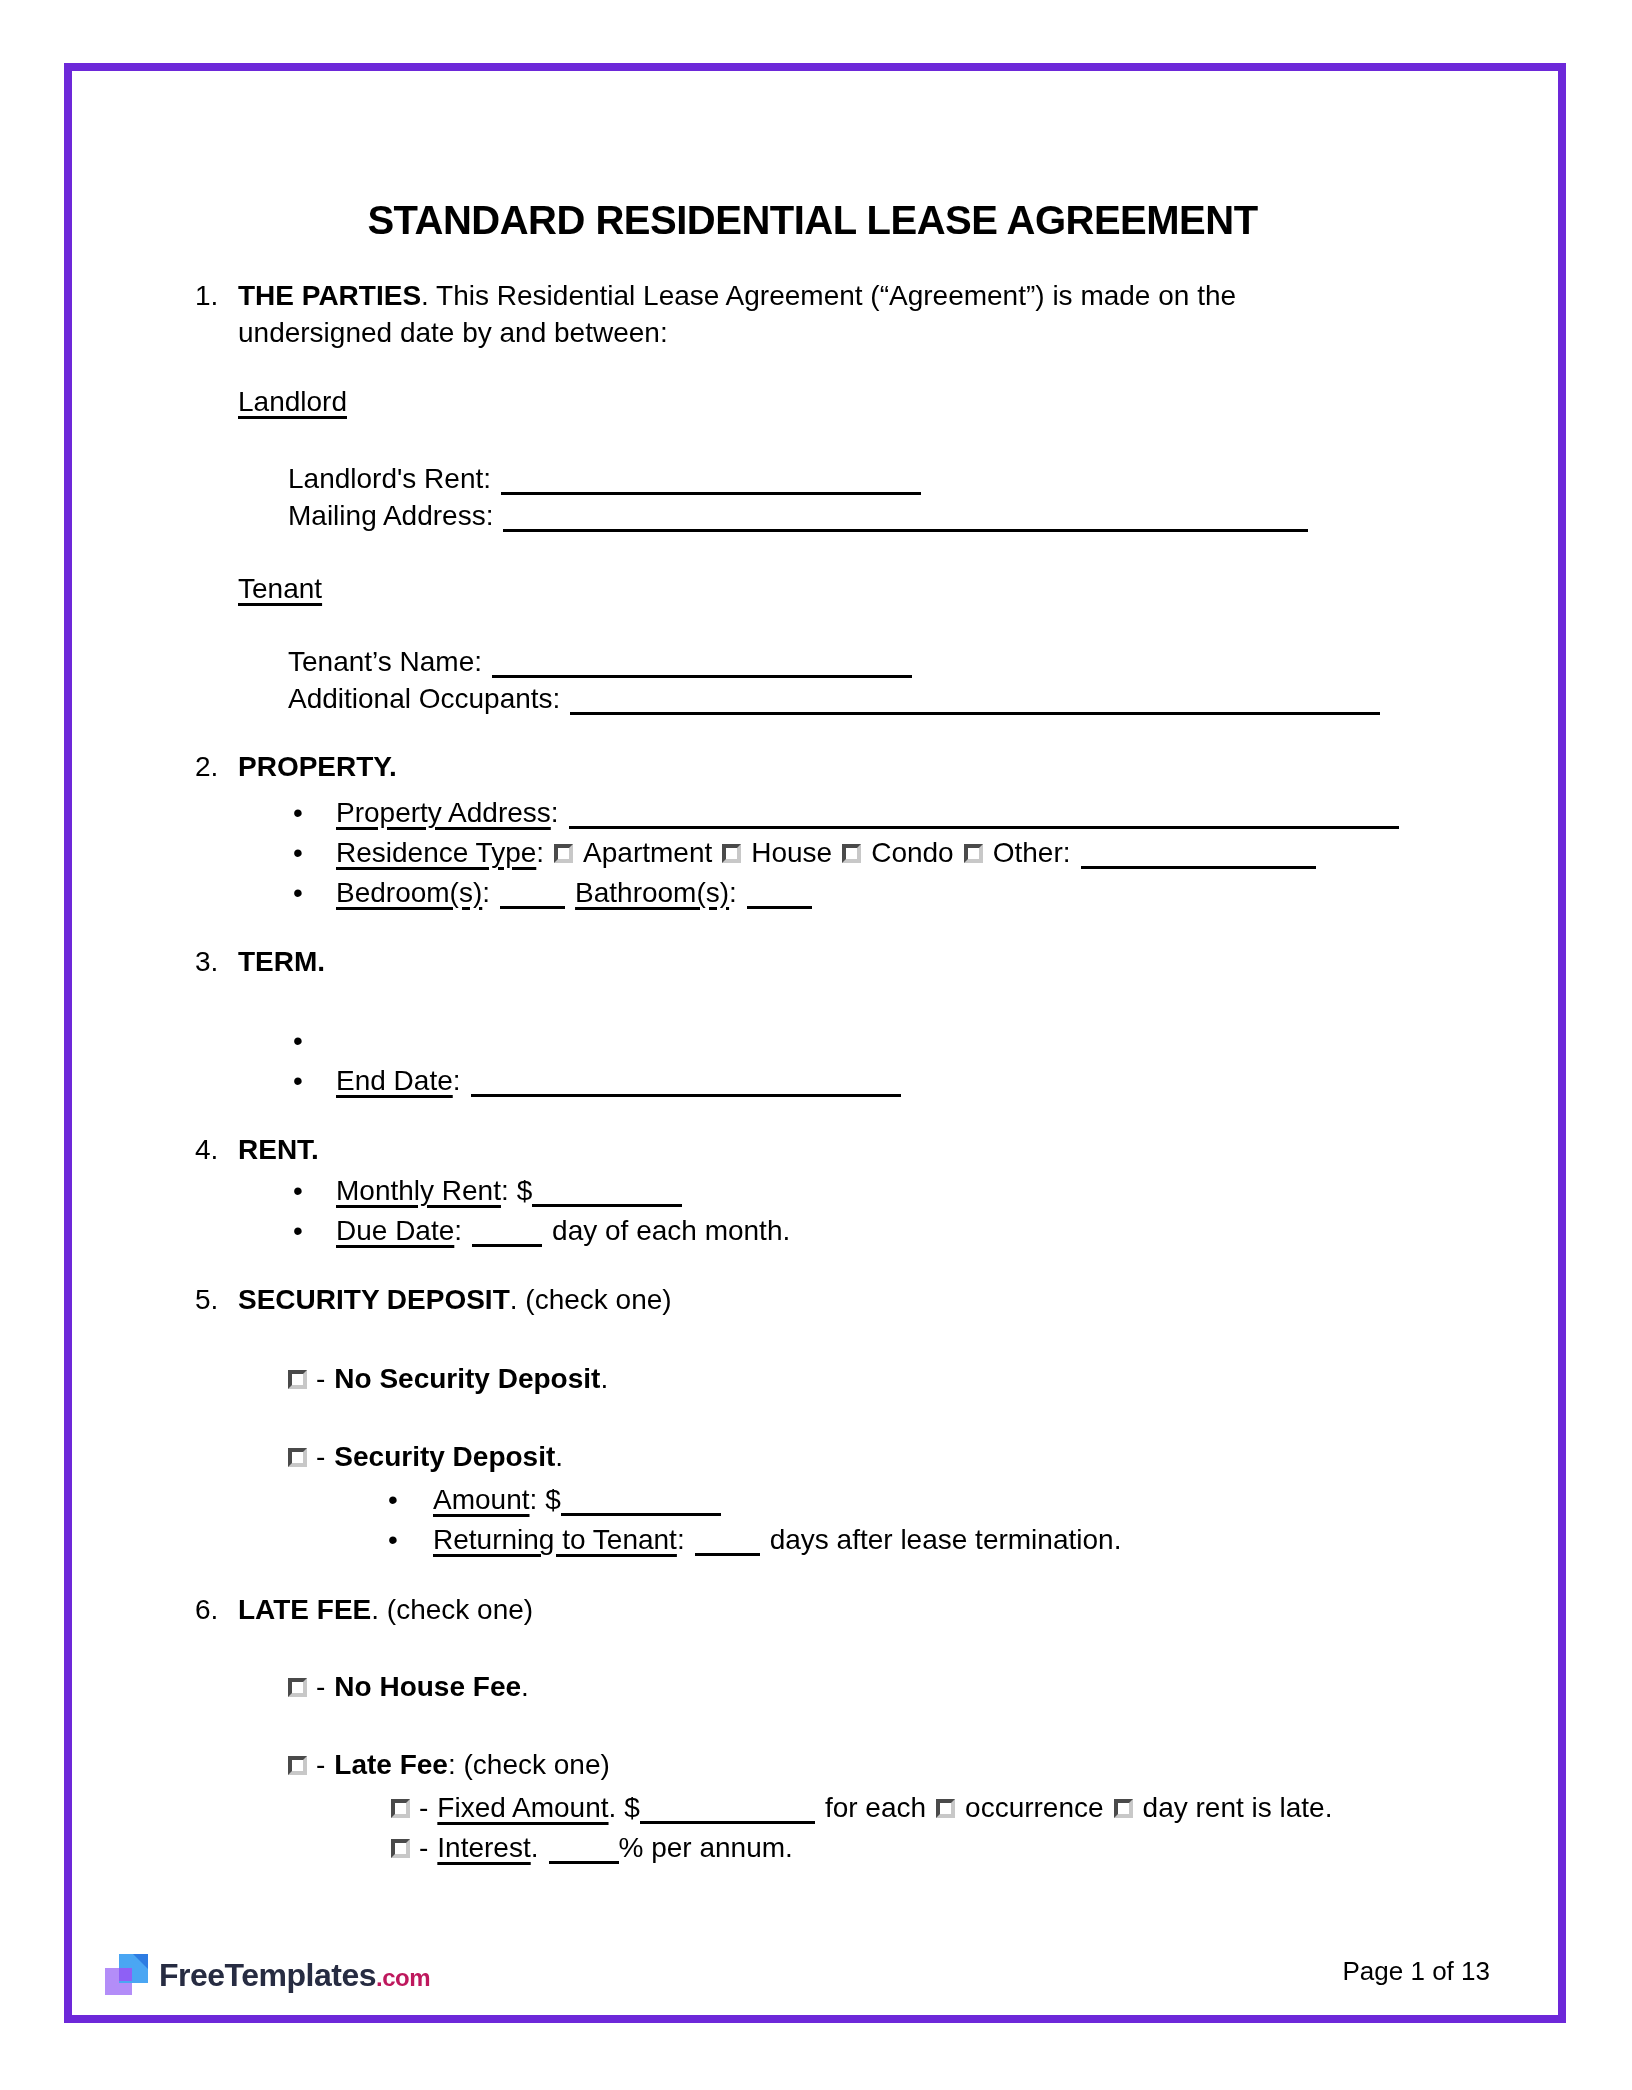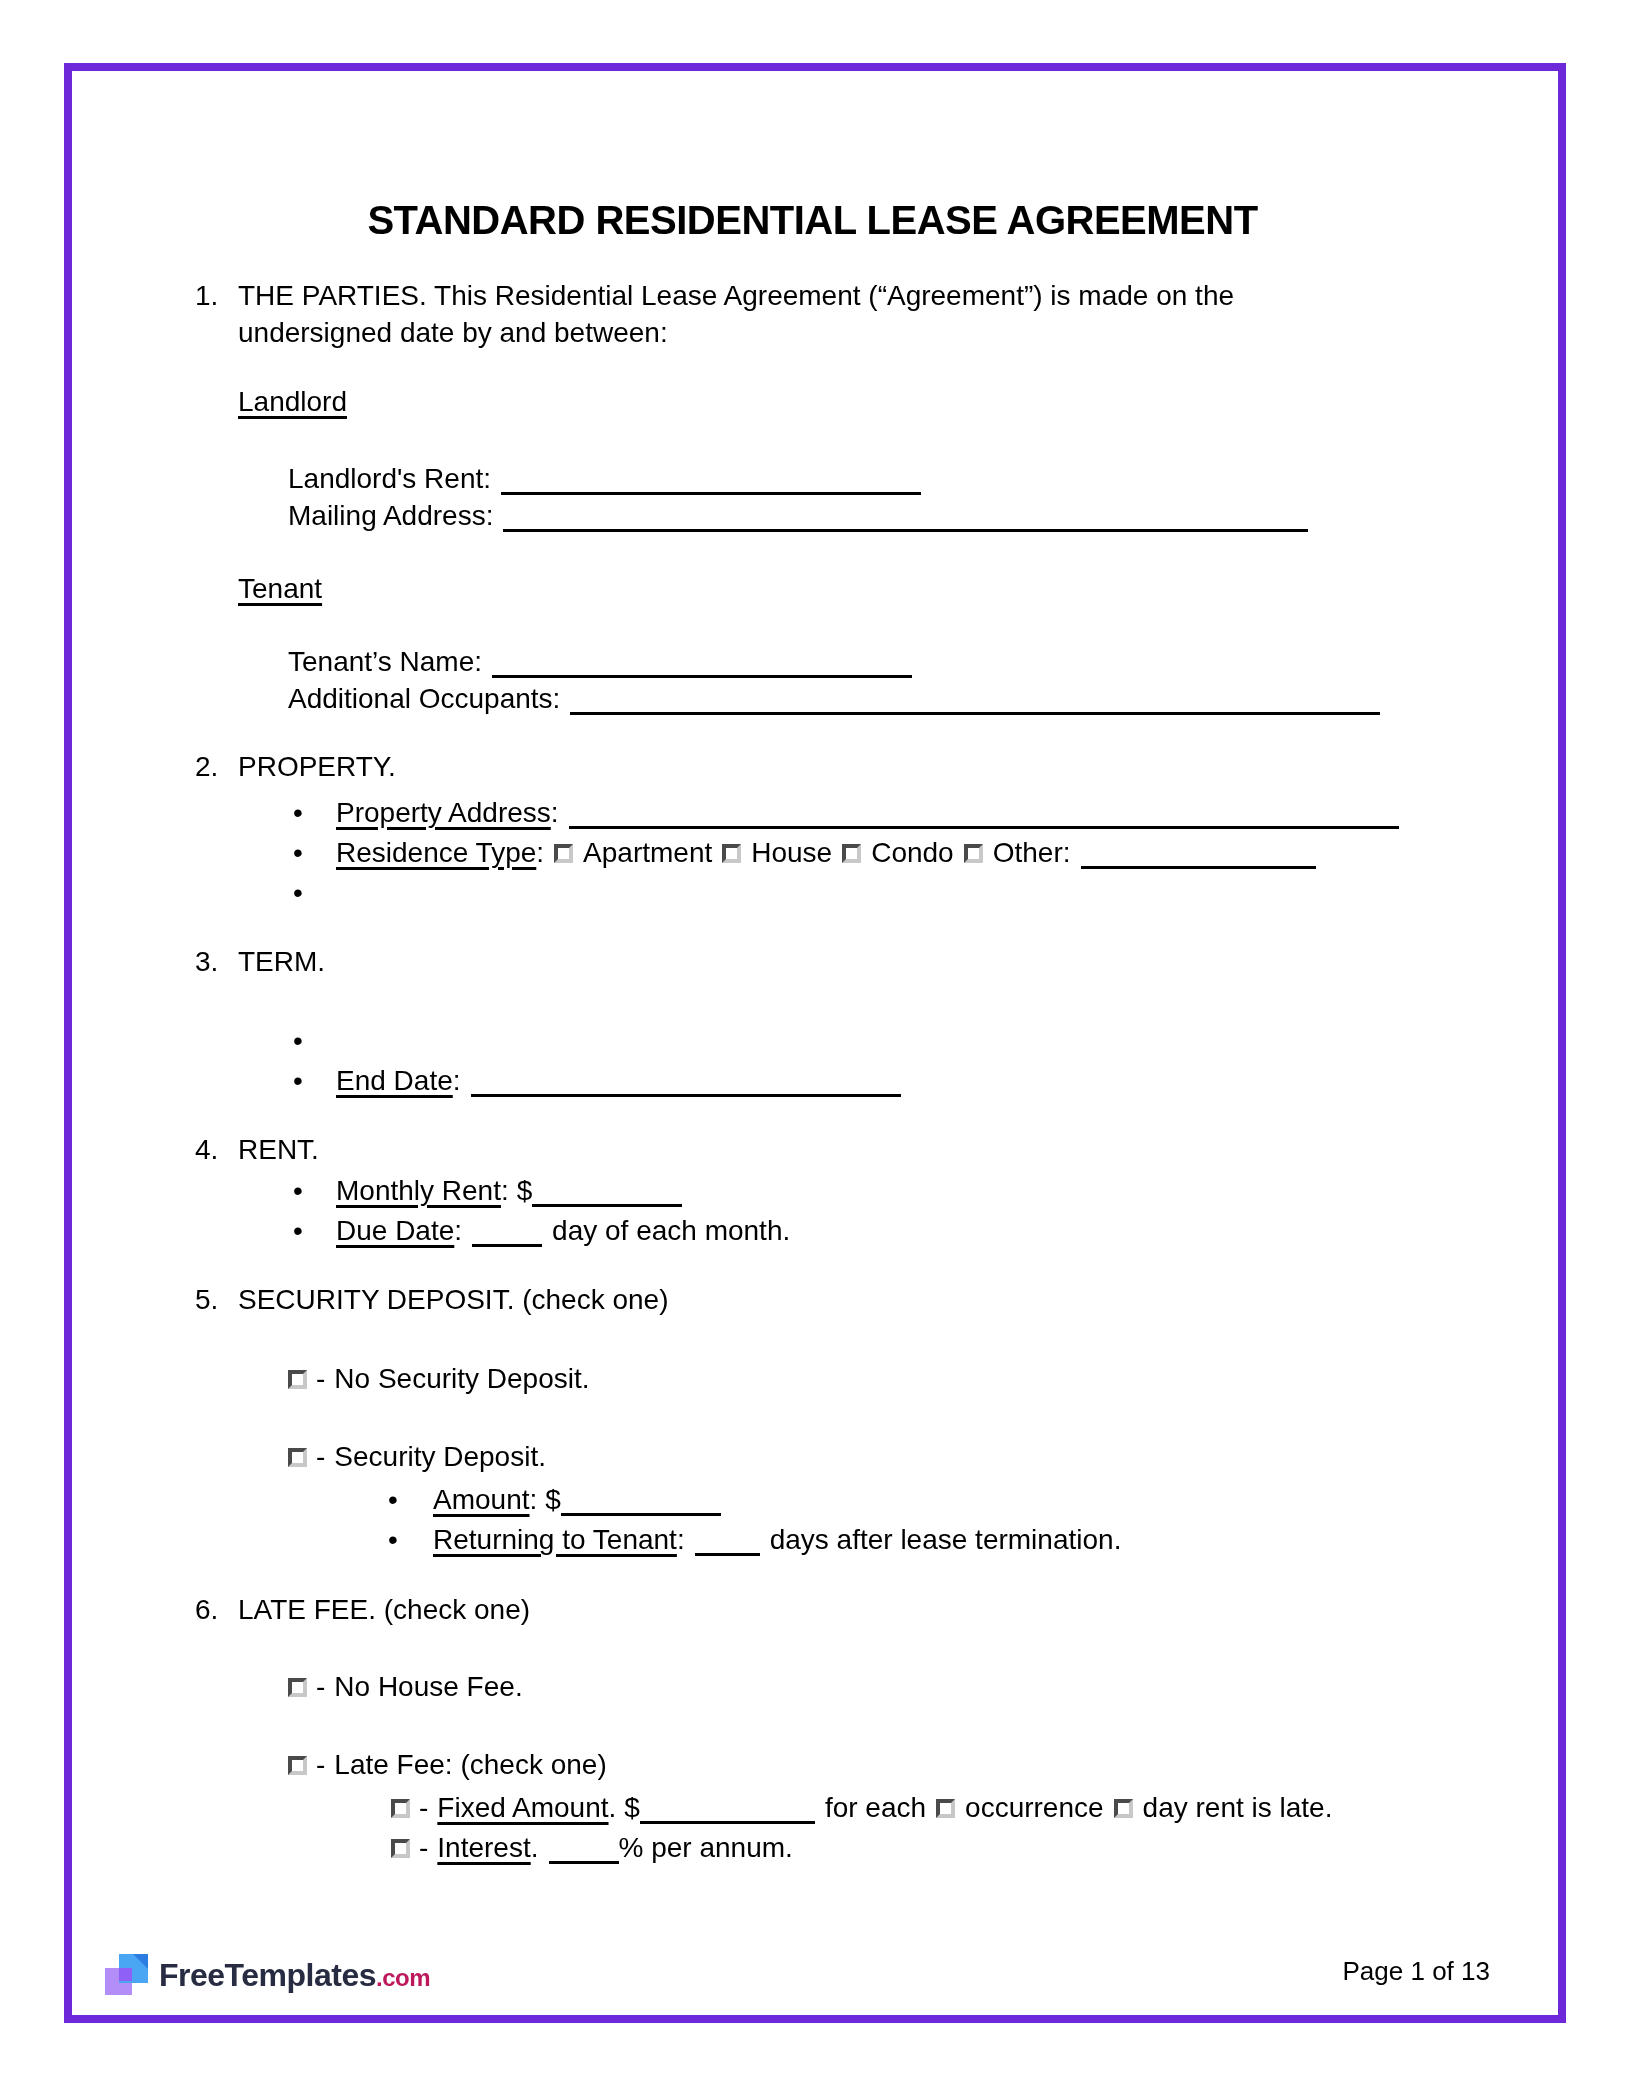--- a/index.html
+++ b/index.html
@@ -14,21 +14,21 @@
     position:absolute;left:64px;top:63px;
     width:1486px;height:1944px;
     border:8px solid #6d28d9;
   }
   .content{padding:125px 128px 0 123px;}
   h1.doc-title{
     font-size:40px;line-height:48px;font-weight:bold;
     text-align:center;margin:0 0 33px 0;letter-spacing:-0.5px;
   }
   p{margin:0;}
-  b{font-weight:normal;}
+  b{font-weight:bold;}
   .sec{display:flex;}
   .num{width:43px;flex-shrink:0;}
   .secbody{flex:1;min-width:0;}
   .u{text-decoration:underline;text-decoration-thickness:2.5px;text-underline-offset:5px;}
   .indent1{margin-left:50px;}
   .mt3{margin-top:3px;}  .mt5{margin-top:5px;}  .mt8{margin-top:8px;}
   .mt30{margin-top:30px;} .mt31{margin-top:31px;} .mt32{margin-top:32px;} .mt36{margin-top:36px;}
   .mt40{margin-top:40px;} .mt41{margin-top:41px;} .mt42{margin-top:42px;}
   .bullet-row{display:flex;margin-left:55px;line-height:40px;}
   .bullet-glyph{width:43px;flex-shrink:0;}
@@ -103,20 +103,23 @@
             <span><span class="u">Property Address</span><span>:</span><span class="blank w830 gap"></span></span>
           </div>
           <div class="bullet-row">
             <span class="bullet-glyph">•</span>
             <span>
               <span class="u">Residence Type</span><span>:</span><span class="checkbox cb-inline"></span><span>Apartment</span><span class="checkbox cb-inline"></span><span>House</span><span class="checkbox cb-inline"></span><span>Condo</span><span class="checkbox cb-inline"></span><span>Other:</span><span class="blank w235 gap"></span>
             </span>
           </div>
           <div class="bullet-row">
             <span class="bullet-glyph">•</span>
+            <span>
+              <span class="u">Bedroom(s)</span><span>:</span><span class="blank w65 gap"></span><span class="u gap">Bathroom(s)</span><span>:</span><span class="blank w65 gap"></span>
+            </span>
           </div>
         </div>
       </div>
     </div>
 
     <div class="sec mt30">
       <span class="num">3.</span>
       <div class="secbody">
         <p><b>TERM.</b></p>
         <div class="mt41">

